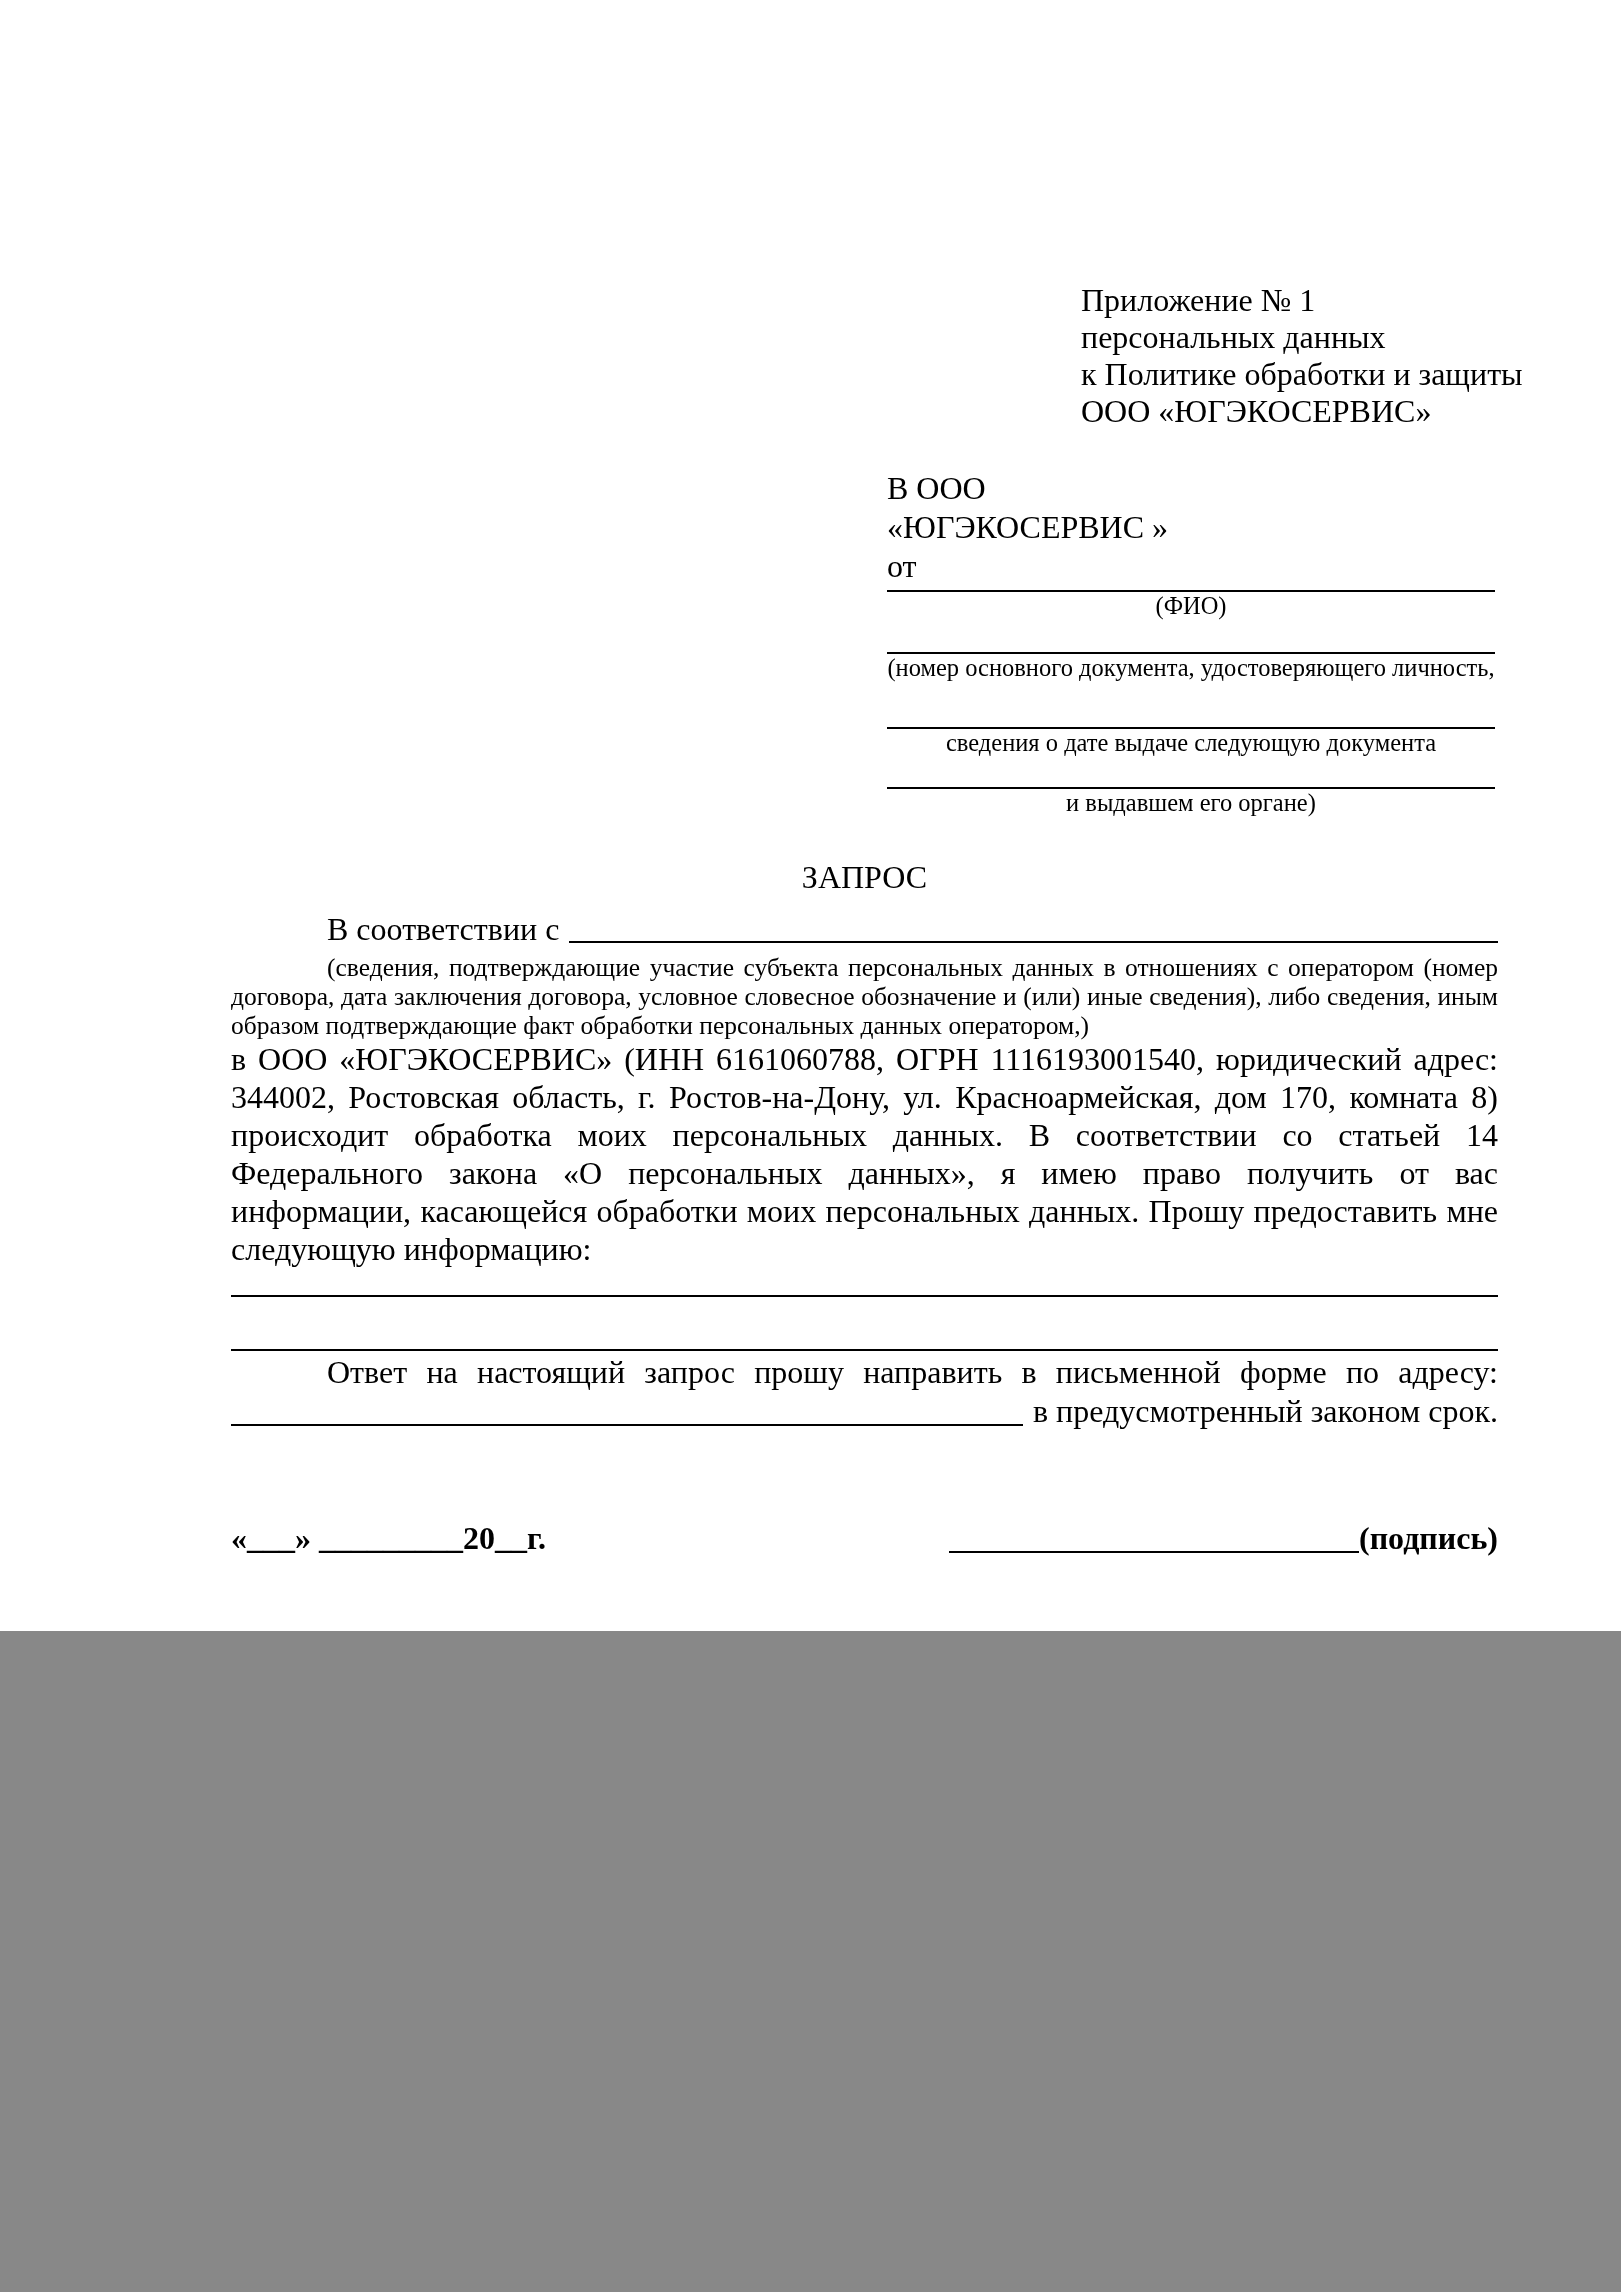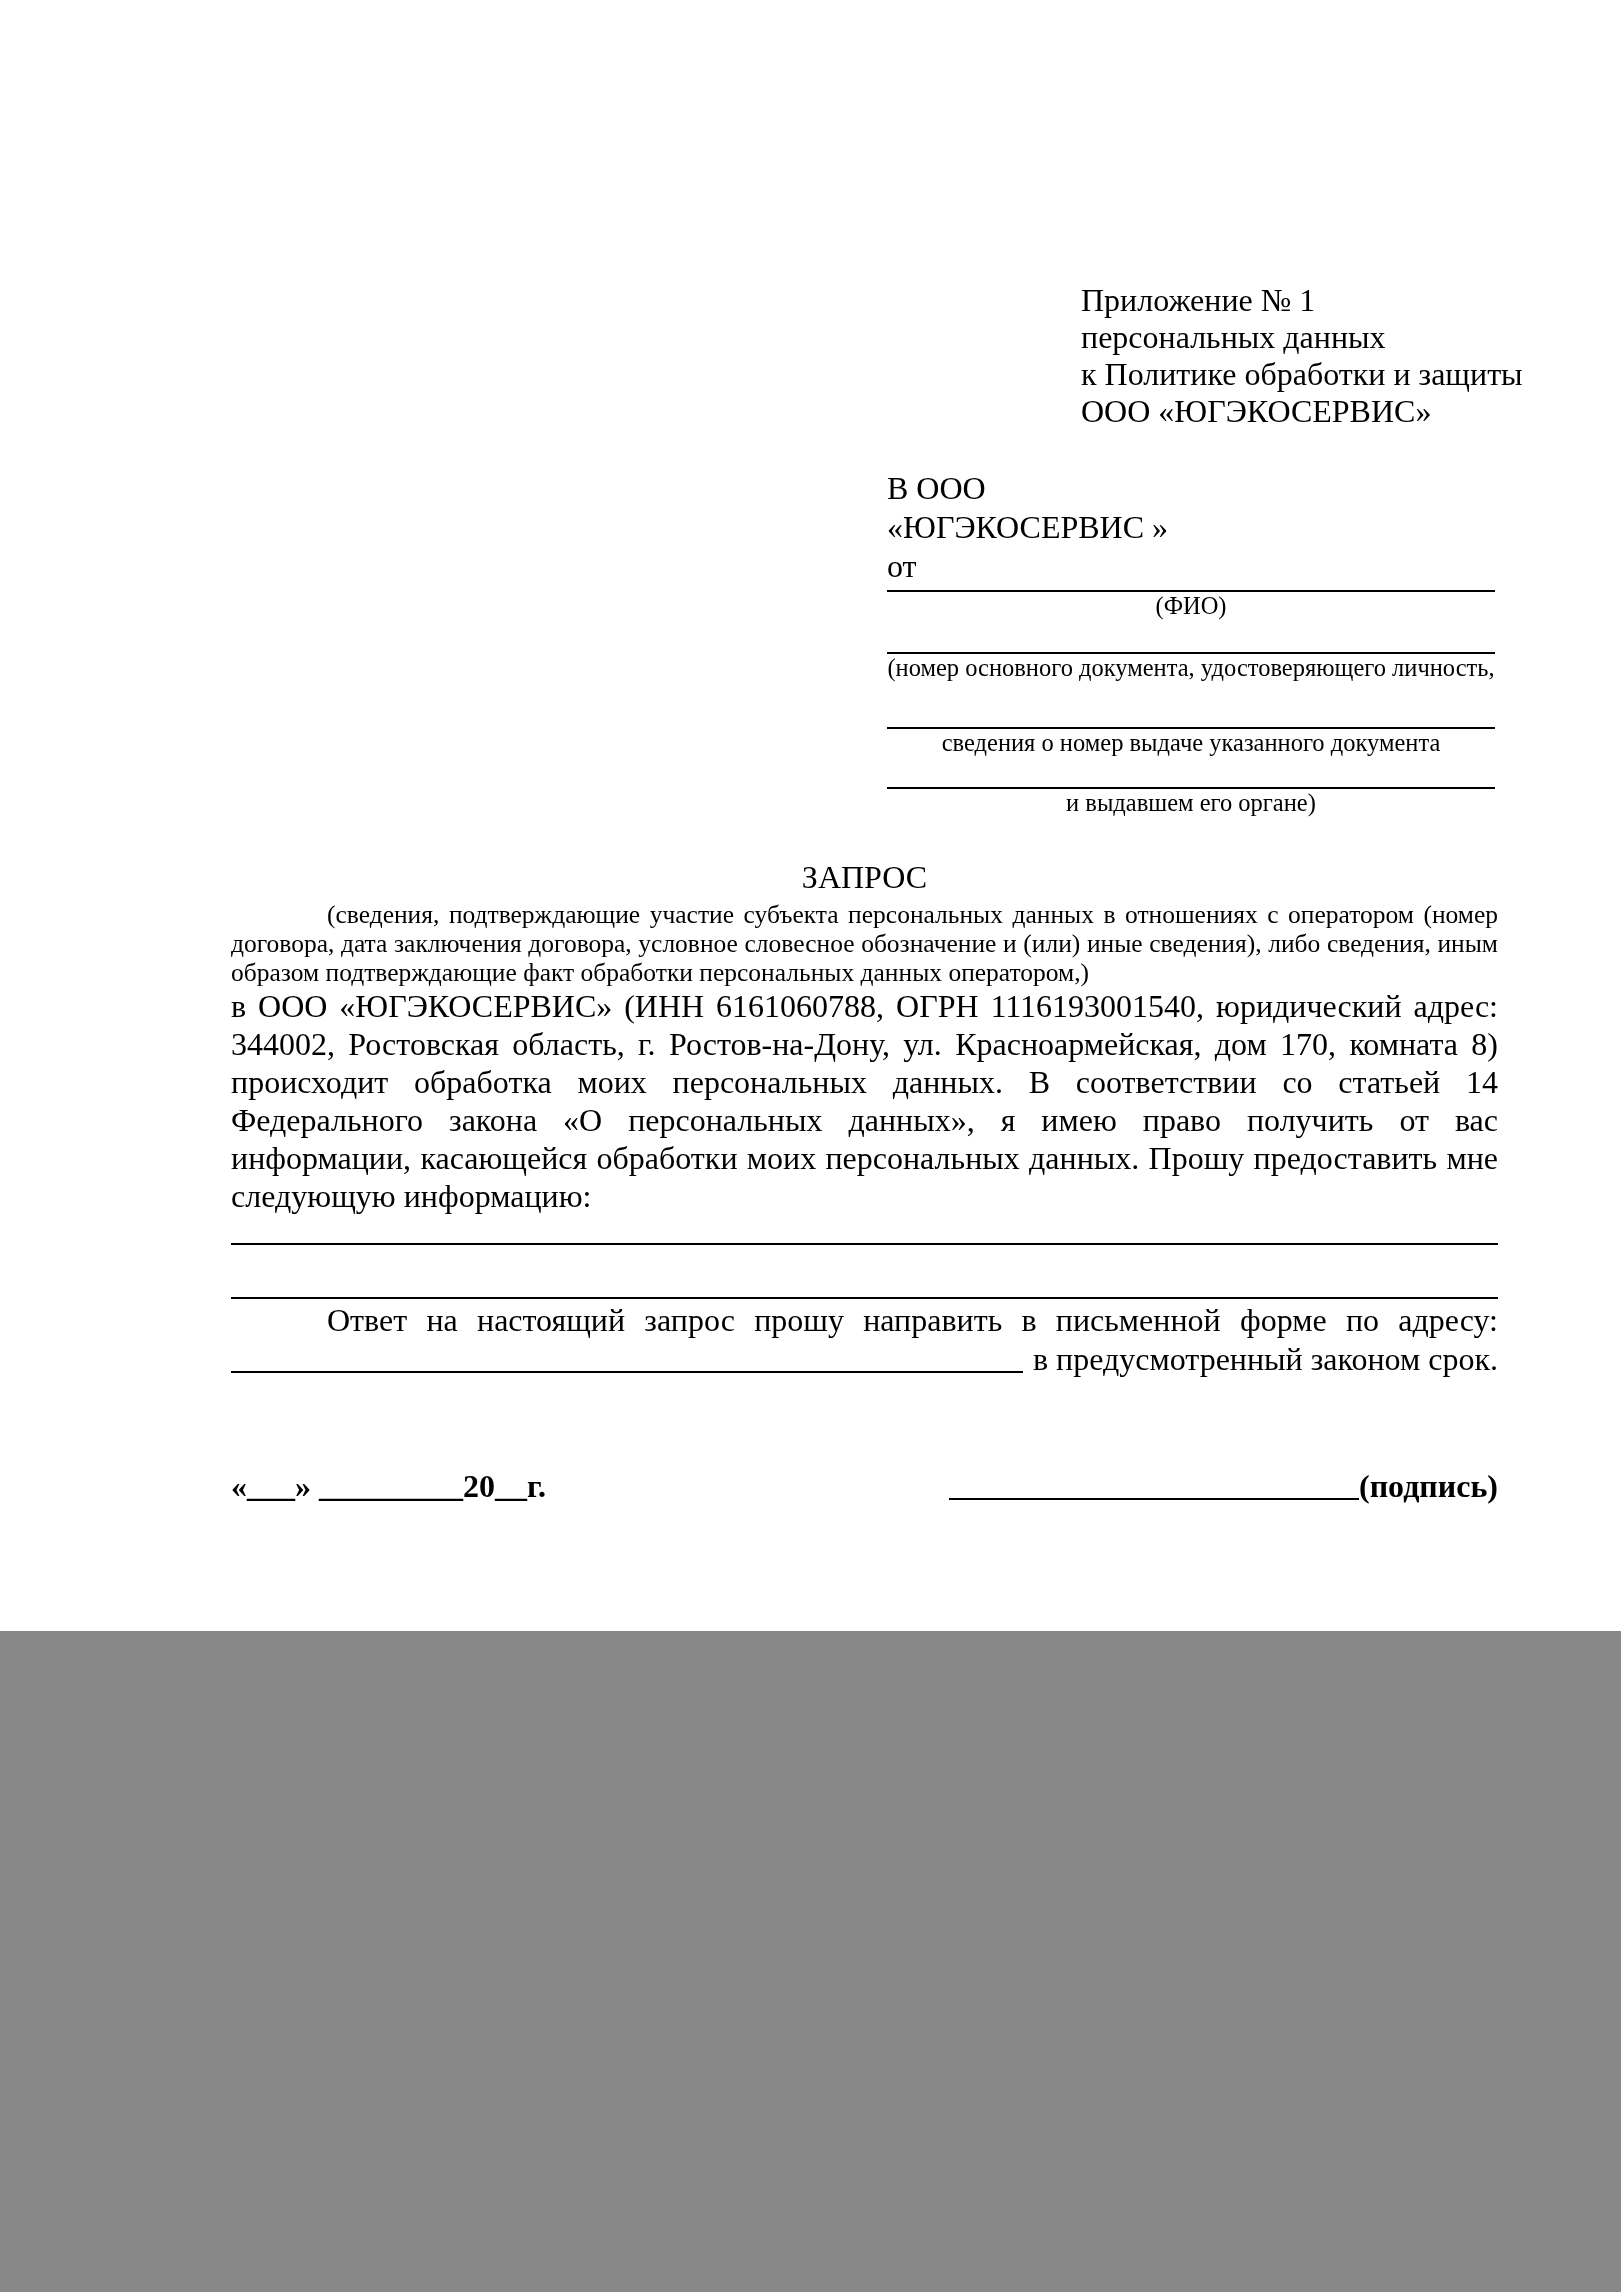--- a/index.html
+++ b/index.html
@@ -56,28 +56,32 @@
     <div class="addr-line">«ЮГЭКОСЕРВИС »</div>
     <div class="addr-line">от</div>
 
     <div class="fill-line f1"></div>
     <div class="line-label">(ФИО)</div>
 
     <div class="fill-line f2"></div>
     <div class="line-label">(номер основного документа, удостоверяющего личность,</div>
 
     <div class="fill-line f3"></div>
-    <div class="line-label">сведения о номер выдаче указанного документа</div>
+    <div class="line-label">сведения о дате выдаче следующую документа</div>
 
     <div class="fill-line f4"></div>
     <div class="line-label">и выдавшем его органе)</div>
   </div>
 
   <div class="request-heading">ЗАПРОС</div>
 
+  <div class="compliance">
+    <span class="prefix">В соответствии с</span>
+    <span class="uline"></span>
+  </div>
 
   <div class="note">(сведения, подтверждающие участие субъекта персональных данных в отношениях с оператором (номер договора, дата заключения договора, условное словесное обозначение и (или) иные сведения), либо сведения, иным образом подтверждающие факт обработки персональных данных оператором,)</div>
 
   <div class="body-par">в ООО «ЮГЭКОСЕРВИС» (ИНН 6161060788, ОГРН 1116193001540, юридический адрес: 344002, Ростовская область, г. Ростов-на-Дону, ул. Красноармейская, дом 170, комната 8) происходит обработка моих персональных данных. В соответствии со статьей 14 Федерального закона «О персональных данных», я имею право получить от вас информации, касающейся обработки моих персональных данных. Прошу предоставить мне следующую информацию:</div>
 
   <div class="blank1"></div>
   <div class="blank2"></div>
 
   <div class="reply-line1">Ответ на настоящий запрос прошу направить в письменной форме по адресу:</div>
   <div class="reply-line2">

